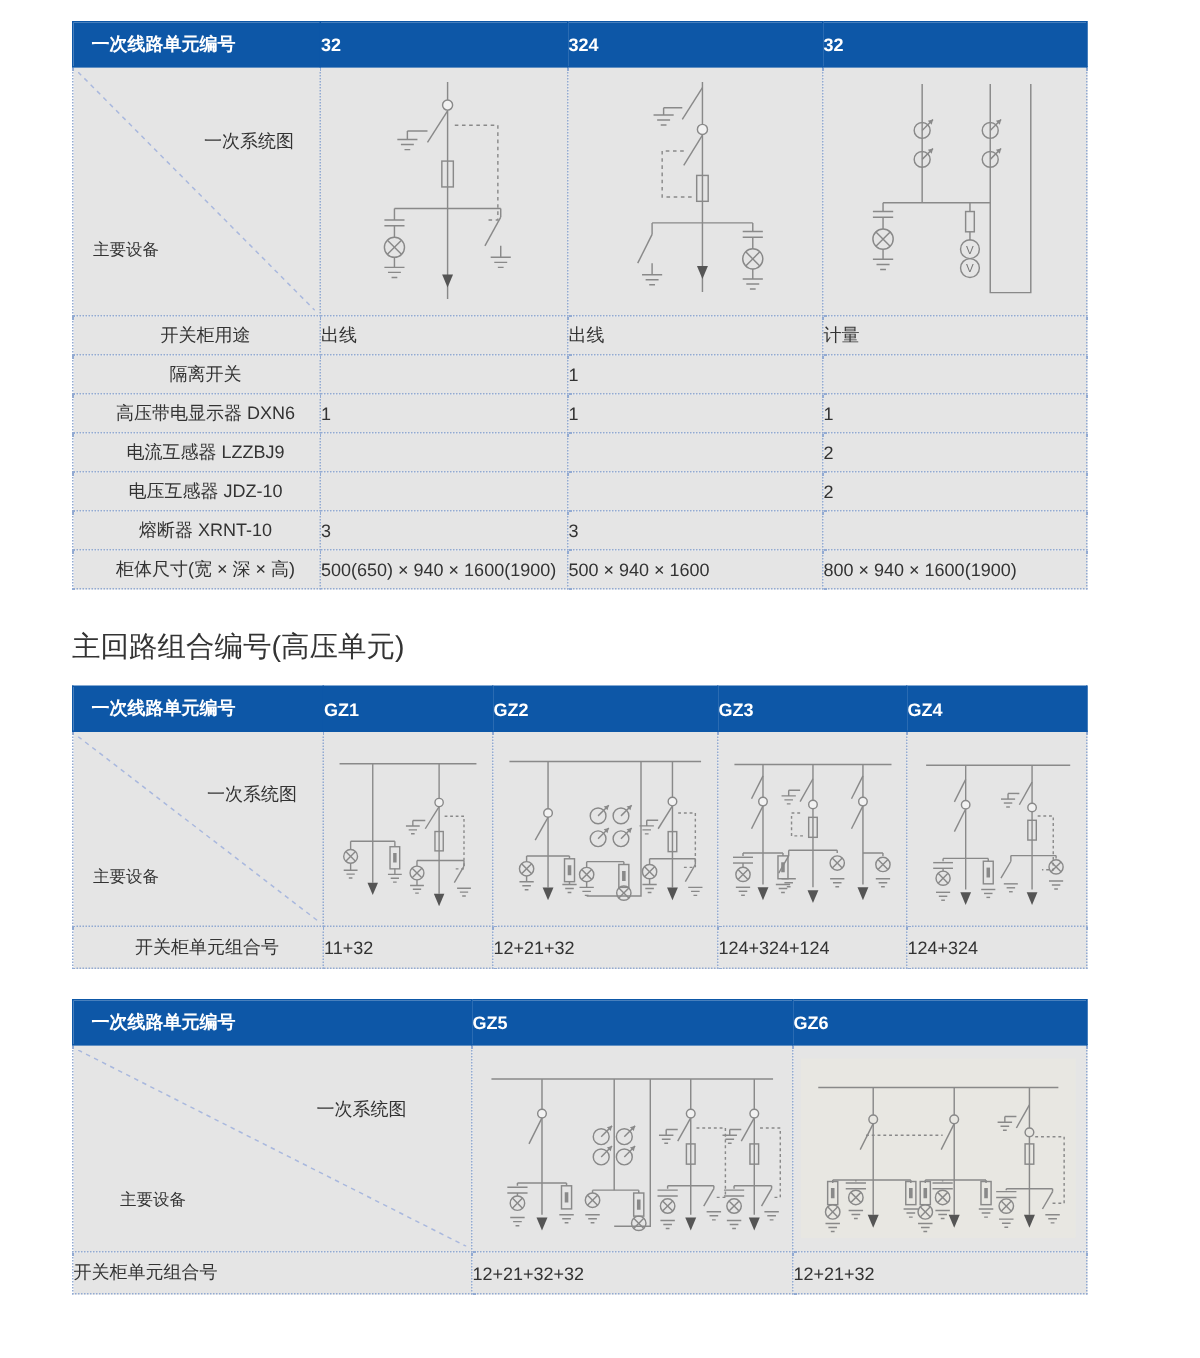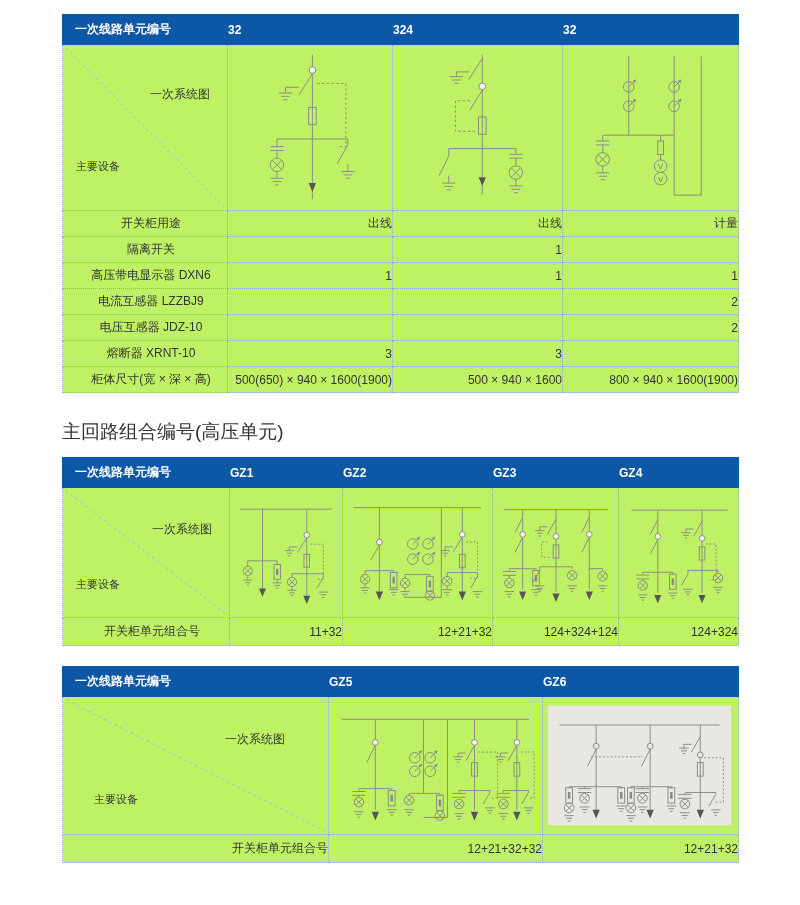--- a/index.html
+++ b/index.html
@@ -1,29 +1,29 @@
 <!DOCTYPE html>
 <html><head>
 <meta charset="utf-8">
 <style>
   * { margin:0; padding:0; box-sizing:border-box; }
   html,body { background:#ffffff; }
   body { font-family:"Liberation Sans","DejaVu Sans",sans-serif; }
   .doc { position:relative; width:800px; height:905px; background:#fff; overflow:hidden; }
-  .content { position:absolute; left:62px; top:14px; width:676px; }
+  .content { position:absolute; left:48px; top:14px; width:676px; }
 
   table { border-collapse:collapse; table-layout:fixed; width:676px; }
-  td { border:1px dotted #92aad2; background:#bef264; font-size:12px; color:#333; }
+  td { border:1px dotted #92aad2; background:#e5e5e5; font-size:12px; color:#333; }
   thead th { background:#0d57a7; color:#fff; border:1px solid #0d57a7; height:30px;
              font-weight:700; font-size:12px; text-align:left; }
   thead th + th { border-left:1px solid rgba(255,255,255,.45); }
   thead th.rowhead { text-align:left; padding-left:12px; font-weight:600; }
 
   td.lbl { text-align:center; padding-left:12px; height:26px; }
-  td.val { text-align:right; height:26px; }
+  td.val { text-align:left; height:26px; }
   td.combo { height:28px; }
   td.diagcell { padding:3px; vertical-align:middle; }
   .h166 { height:166px; } .h130 { height:130px; } .h138 { height:138px; } .h30c { height:30px; }
 
   .diag { display:block; width:100%; height:100%; }
 
   .split { position:relative; width:100%; height:100%; }
   .split svg.dline { position:absolute; left:0; top:0; width:100%; height:100%; }
   .split .lbl-top { position:absolute; top:24%; right:14px; font-size:12px; color:#333; }
   .split .lbl-bot { position:absolute; top:70%; left:10px; font-size:11px; color:#333; }

